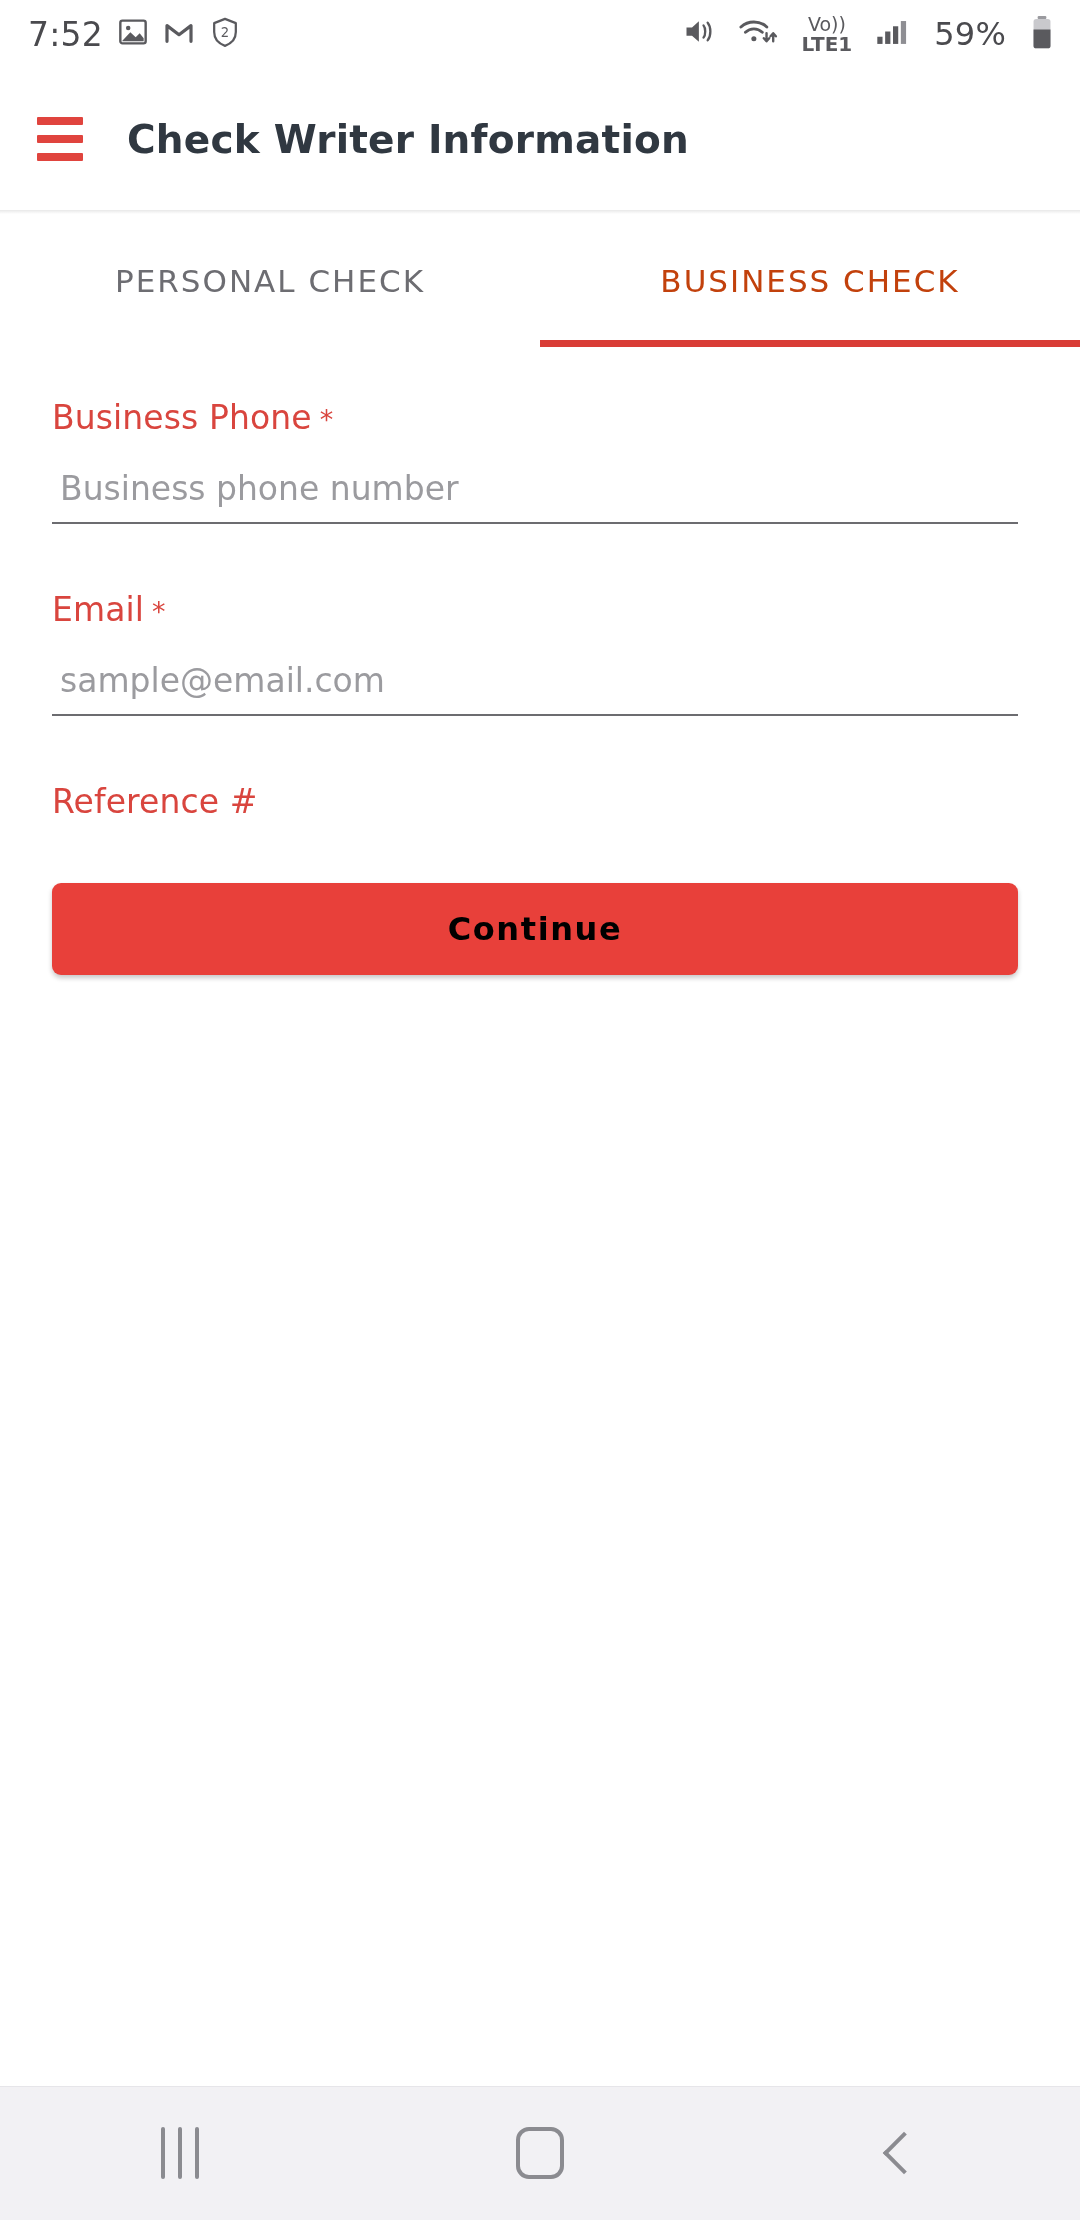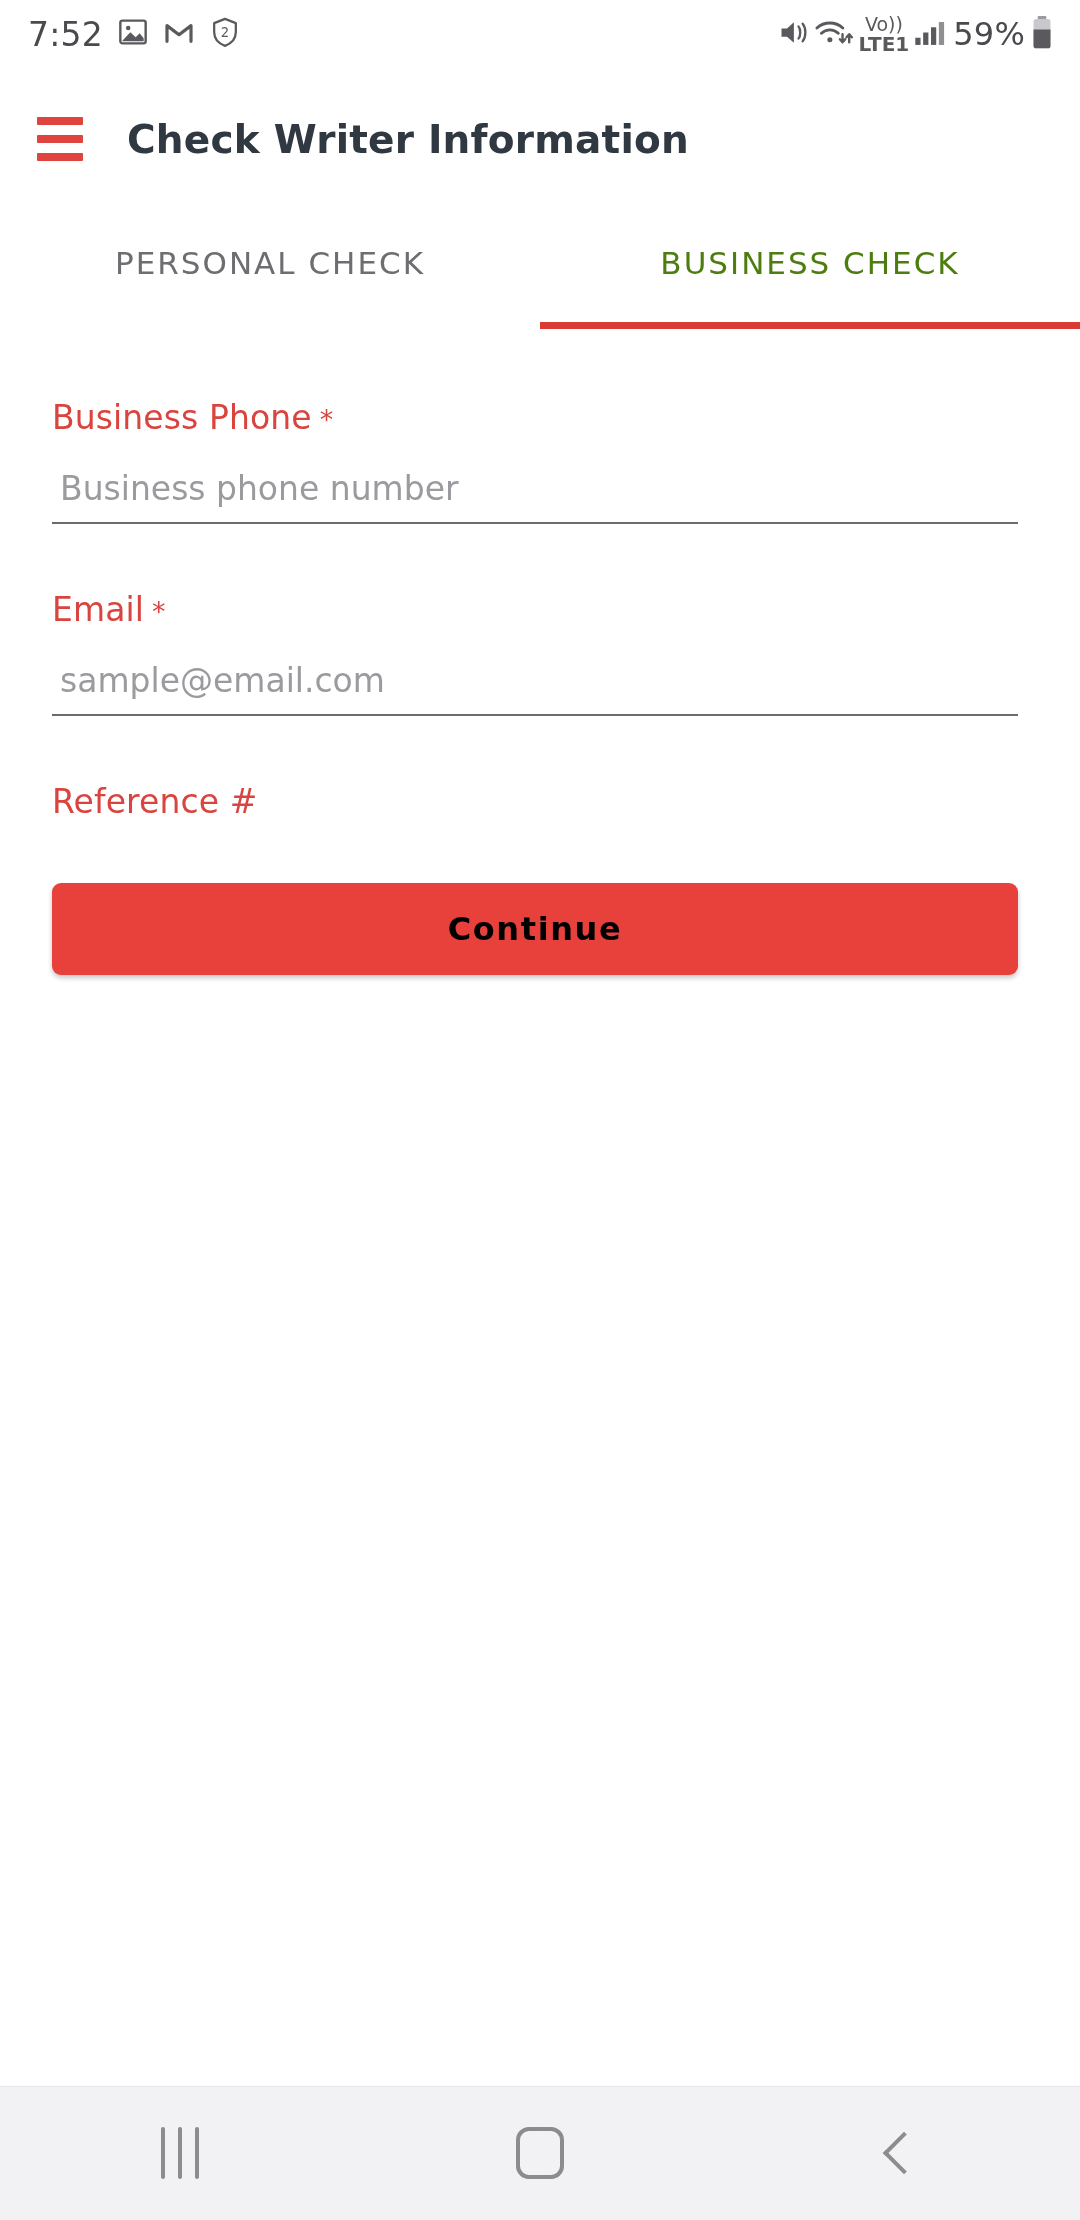--- a/index.html
+++ b/index.html
@@ -11,21 +11,21 @@
   }
   #screen { position:relative; width:1080px; height:2220px; background:#ffffff; }
 
   
   .statusbar {
     position:absolute; top:0; left:0; width:1080px; height:68px;
     display:flex; align-items:center; justify-content:space-between;
     padding:0 26px 0 28px; background:#ffffff;
   }
   .sb-left { display:flex; align-items:center; gap:14px; }
-  .sb-right { display:flex; align-items:center; gap:5px; }
+  .sb-right { display:flex; gap:24px; }
   .sb-clock { font-size:33px; color:#4a4a4e; letter-spacing:.2px; font-family:"DejaVu Sans", sans-serif; }
   .sb-ico { display:block; }
 
   
   .appbar {
     position:absolute; top:68px; left:0; width:1080px; height:142px;
     background:#ffffff; display:flex; align-items:center;
   }
   .hamburger {
     width:46px; margin-left:37px; display:flex; flex-direction:column;
@@ -36,31 +36,31 @@
     margin-left:44px; font-size:39px; font-weight:bold; color:#303841;
     letter-spacing:.2px; white-space:nowrap;
   }
   .appbar-shadow {
     position:absolute; top:210px; left:0; width:1080px; height:4px;
     background:linear-gradient(to bottom, rgba(0,0,0,0.09), rgba(0,0,0,0));
   }
 
   
   .tabs {
-    position:absolute; top:207px; left:0; width:1080px; height:122px;
+    position:absolute; top:225px; left:0; width:1080px; height:122px;
     display:flex; background:#ffffff;
   }
   .tab {
     flex:1 1 50%; position:relative; display:flex;
     align-items:flex-start; justify-content:center; padding-top:38px;
     cursor:pointer;
   }
   .tab-label { font-size:31px; letter-spacing:2.0px; font-weight:500; }
   .tab.inactive .tab-label { color:#6d6d72; }
-  .tab.active .tab-label { color:#4d7c0f; }
+  .tab.active .tab-label { color:#c2410c; }
   .tab.active::after {
     content:""; position:absolute; left:0; right:0; bottom:0;
     height:7px; background:#d93c36;
   }
 
   
   .form { position:absolute; top:334px; left:0; width:1080px; }
   .field { padding:0 52px; }
   .field-label {
     font-size:33px; color:#d9453e; letter-spacing:.1px;

